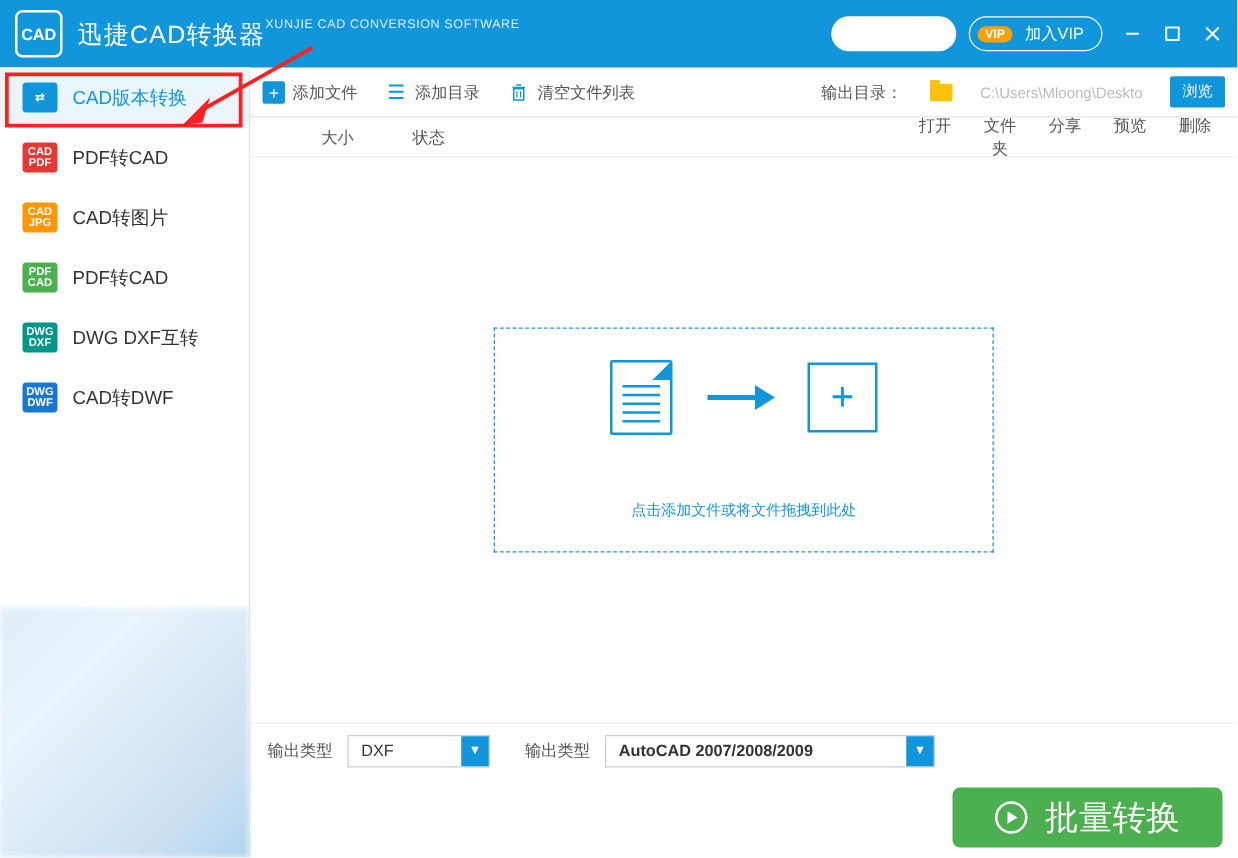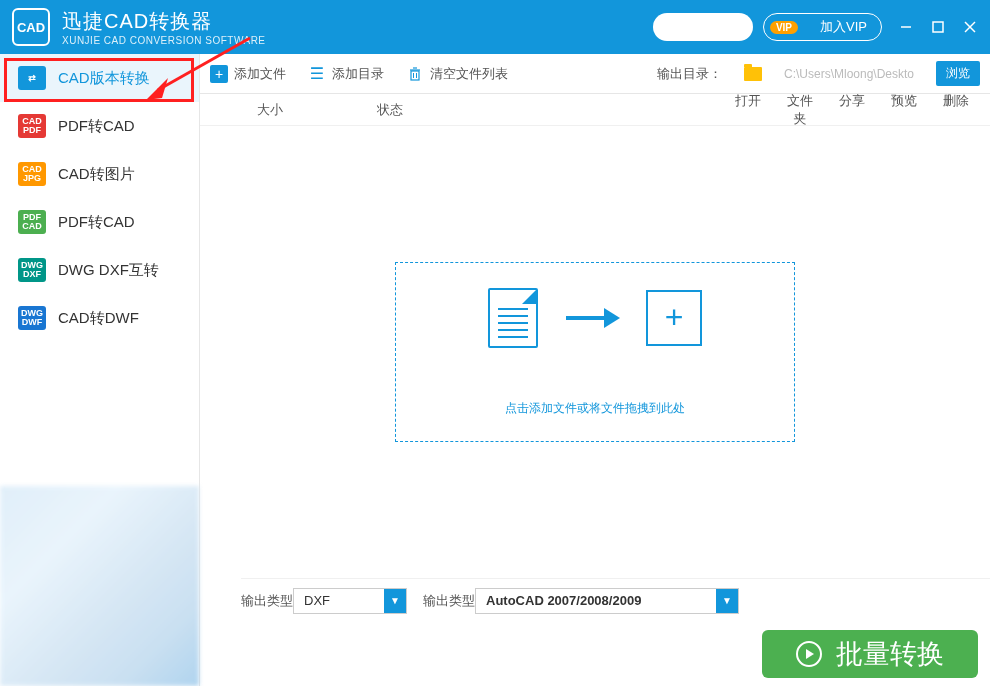--- a/index.html
+++ b/index.html
@@ -1,27 +1,27 @@
 <!DOCTYPE html>
 <html><head>
 <meta charset="utf-8">
 <style>
 * { box-sizing: border-box; margin: 0; padding: 0; font-family: "Microsoft YaHei", Arial, sans-serif; }
 body { width: 990px; height: 686px; overflow: hidden; background: #fff; position: relative; }
 
 .titlebar { height: 54px; background: #1296db; display: flex; align-items: center; padding: 0 12px; color: #fff; }
 .logo-box { width: 38px; height: 38px; border: 2px solid #fff; border-radius: 6px; display: flex; align-items: center; justify-content: center; margin-right: 12px; font-size: 11px; font-weight: bold; flex-direction: column; }
 .logo-box .cad { font-size: 13px; }
-.title-text { display: flex; flex-direction: column; }
+.title-text { display: flex; flex-direction: row; }
 .title-text .main { font-size: 20px; font-weight: 400; letter-spacing: 1px; }
 .title-text .sub { font-size: 10px; opacity: 0.85; letter-spacing: 0.5px; }
 .titlebar-spacer { flex: 1; }
 .user-pill { background: #fff; border-radius: 14px; height: 28px; width: 100px; margin-right: 10px; }
 .vip-pill { border: 1px solid #fff; border-radius: 14px; height: 28px; padding: 0 14px 0 6px; display: flex; align-items: center; color: #fff; font-size: 13px; margin-right: 16px; }
-.vip-badge { background: #ffa000; color: #fff; font-size: 10px; border-radius: 9px; padding: 1px 6px; margin-right: 22px; font-weight: bold; }
+.vip-badge { background: #ffa000; color: #fff; font-size: 10px; border-radius: 9px; padding: 1px 6px; margin-right: 10px; font-weight: bold; }
 .win-btns { display: flex; gap: 16px; align-items: center; }
 .win-btn { width: 16px; height: 16px; color: #fff; cursor: pointer; display: flex; align-items: center; justify-content: center; }
 
 .body-wrap { display: flex; height: calc(100% - 54px); }
 
 .sidebar { width: 200px; background: #fff; border-right: 1px solid #e6e6e6; display: flex; flex-direction: column; }
 .side-item { height: 48px; display: flex; align-items: center; padding: 0 18px; font-size: 15px; color: #333; cursor: pointer; gap: 12px; }
 .side-item.active { background: #eaf5fc; color: #1296db; font-weight: 500; }
 .side-icon { width: 28px; height: 24px; border-radius: 3px; display: flex; align-items: center; justify-content: center; font-size: 9px; font-weight: bold; color: #fff; flex-direction: column; line-height: 1; }
 .side-icon.blue { background: #1296db; }
@@ -44,36 +44,36 @@
 .toolbar-spacer { flex: 1; }
 .out-label { color: #555; }
 .folder-icon { width: 18px; height: 14px; background: #ffc107; border-radius: 1px; position: relative; }
 .folder-icon::before { content: ""; position: absolute; top: -3px; left: 0; width: 8px; height: 3px; background: #ffc107; border-radius: 1px 1px 0 0; }
 .out-path { color: #bbb; font-size: 12px; width: 130px; white-space: nowrap; overflow: hidden; }
 .browse-btn { background: #1296db; color: #fff; padding: 4px 10px; font-size: 12px; border-radius: 2px; cursor: pointer; }
 
 .list-header { height: 32px; display: flex; align-items: center; font-size: 13px; color: #555; padding: 0 10px; border-bottom: 1px solid #f0f0f0; }
 .col-name { flex: 0 0 260px; text-align: center; }
 .col-size { flex: 0 0 120px; text-align: center; }
-.col-status { flex: 0 0 120px; text-align: center; }
+.col-status { flex: 0 0 120px; }
 .col-actions { flex: 1; display: flex; justify-content: flex-end; gap: 16px; padding-right: 6px; }
 .col-actions span { width: 36px; text-align: center; }
 
 .drop-area { flex: 1; display: flex; align-items: center; justify-content: center; }
 .drop-box { border: 1.5px dashed #1296db; width: 400px; height: 180px; display: flex; flex-direction: column; align-items: center; justify-content: center; gap: 24px; }
 .drop-icons { display: flex; align-items: center; gap: 26px; }
 .doc-icon { width: 50px; height: 60px; border: 2px solid #1296db; border-radius: 2px; position: relative; background: #fff; }
 .doc-icon::before { content: ""; position: absolute; top: 0; right: 0; width: 14px; height: 14px; background: linear-gradient(135deg, transparent 48%, #1296db 52%); }
 .doc-lines { position: absolute; top: 18px; left: 8px; right: 8px; }
 .doc-lines div { height: 2px; background: #1296db; margin-bottom: 5px; }
 .arrow-icon { color: #1296db; }
 .plus-box { width: 56px; height: 56px; border: 2px solid #1296db; display: flex; align-items: center; justify-content: center; color: #1296db; font-size: 32px; font-weight: 300; }
 .drop-text { color: #1296db; font-size: 12px; margin-top: 28px; }
 
-.bottom-bar { height: 44px; display: flex; align-items: center; padding: 0 0; font-size: 13px; color: #555; border-top: 1px solid #f0f0f0; margin-left: 41px; }
+.bottom-bar { height: 44px; display: flex; align-items: center; padding: 0 14px; gap: 12px; font-size: 13px; color: #555; border-top: 1px solid #f0f0f0; }
 .sel-wrap { display: flex; align-items: center; border: 1px solid #ccc; height: 26px; }
 .sel-text { padding: 0 10px; min-width: 90px; font-size: 13px; color: #333; }
 .sel-text.wide { min-width: 240px; font-weight: bold; }
 .sel-arrow { background: #1296db; width: 22px; height: 100%; display: flex; align-items: center; justify-content: center; color: #fff; font-size: 10px; }
 
 .convert-row { height: 64px; display: flex; justify-content: flex-end; align-items: center; padding: 0 12px; }
 .convert-btn { background: #4cb050; color: #fff; height: 48px; padding: 0 34px; border-radius: 6px; display: flex; align-items: center; gap: 14px; font-size: 27px; cursor: pointer; }
 .play-icon { width: 26px; height: 26px; border: 2px solid #fff; border-radius: 50%; display: flex; align-items: center; justify-content: center; }
 .play-icon::after { content: ""; width: 0; height: 0; border-left: 8px solid #fff; border-top: 5px solid transparent; border-bottom: 5px solid transparent; margin-left: 2px; }
 

